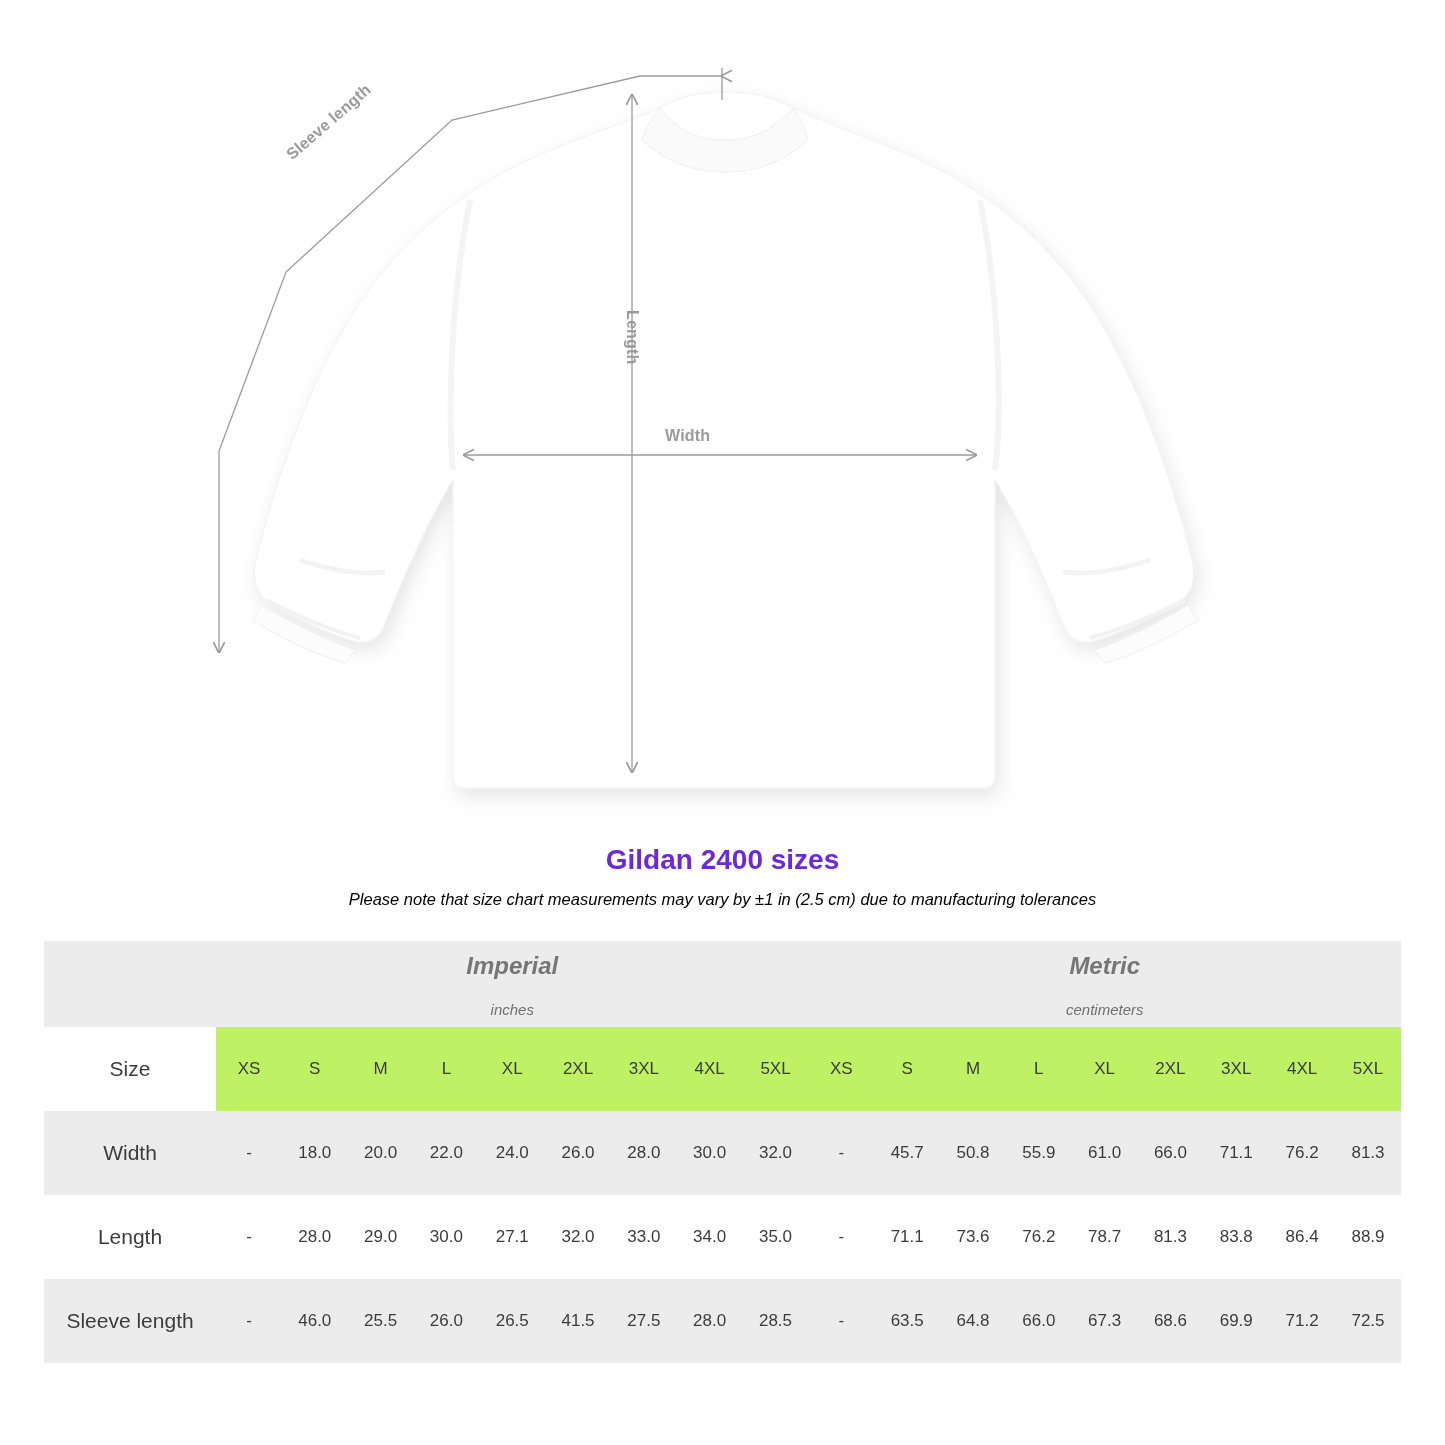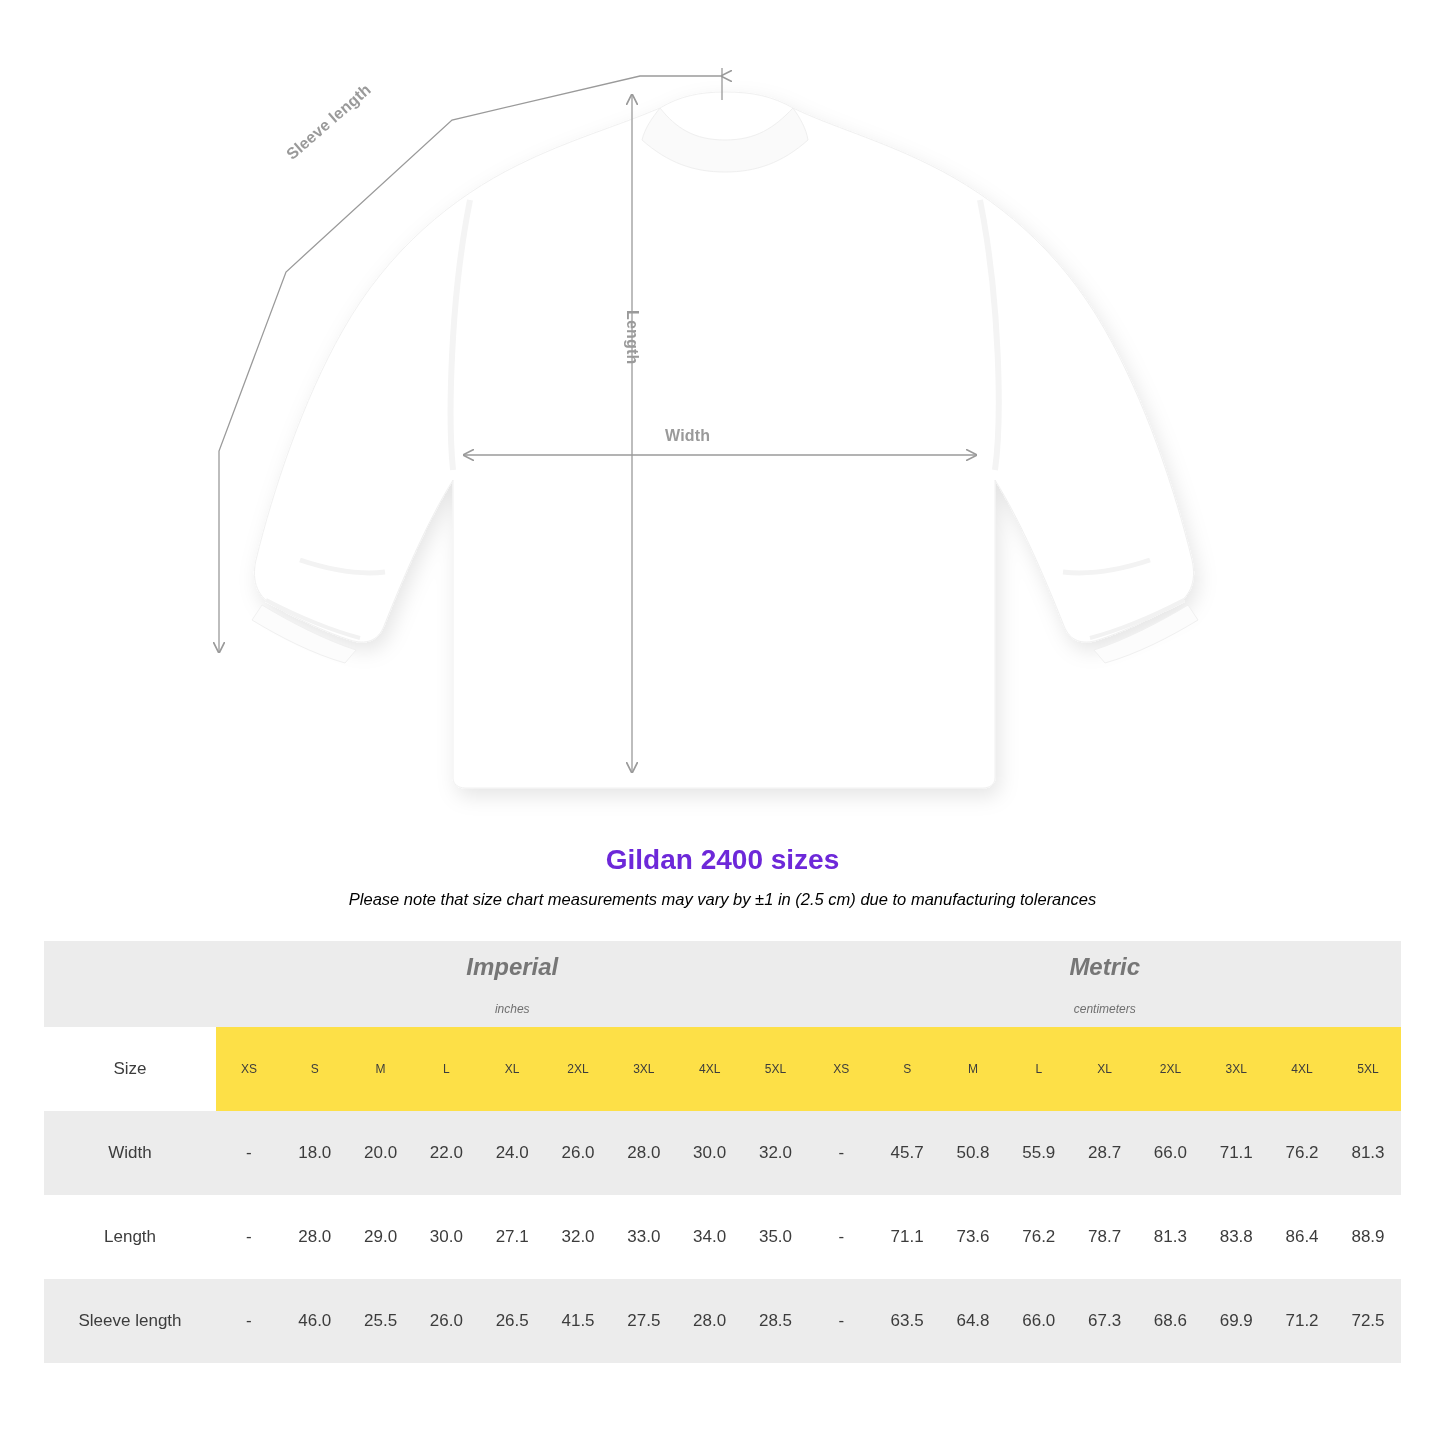--- a/index.html
+++ b/index.html
@@ -90,50 +90,50 @@
     height: 86px;
   }
   .unit-name {
     font-size: 24px;
     font-style: italic;
     font-weight: bold;
     color: #767676;
     line-height: 1.25;
   }
   .unit-sub {
-    font-size: 12px;
+    font-size: 15px;
     font-style: italic;
     color: #6f6f6f;
     margin-top: 20px;
   }
   
   .size-row td {
     height: 84px;
-    background: #fde047;
-    font-size: 12px;
+    background: #bef264;
+    font-size: 17px;
     font-weight: bold;
     color: #3c3c3c;
   }
   .size-row td.rowhead {
     background: #ffffff;
   }
   .data-row td {
     height: 84px;
     font-size: 17px;
     color: #3c3c3c;
   }
   .data-row.alt td {
     background: #ececec;
   }
   .data-row.plain td {
     background: #ffffff;
   }
   td.rowhead {
     font-weight: bold;
-    font-size: 17px;
+    font-size: 21px;
   }
   .col-label { width: 172px; }
   .col-cell  { width: 65.8px; }
 </style>
 </head>
 <body>
 
 <div class="illustration">
   <svg width="1445" height="830" viewBox="0 0 1445 830">
     <defs>
@@ -283,21 +283,21 @@
         <td>22.0</td>
         <td>24.0</td>
         <td>26.0</td>
         <td>28.0</td>
         <td>30.0</td>
         <td>32.0</td>
         <td>-</td>
         <td>45.7</td>
         <td>50.8</td>
         <td>55.9</td>
-        <td>28.7</td>
+        <td>61.0</td>
         <td>66.0</td>
         <td>71.1</td>
         <td>76.2</td>
         <td>81.3</td>
       </tr>
 
       <tr class="data-row plain">
         <td class="rowhead">Length</td>
         <td>-</td>
         <td>28.0</td>

